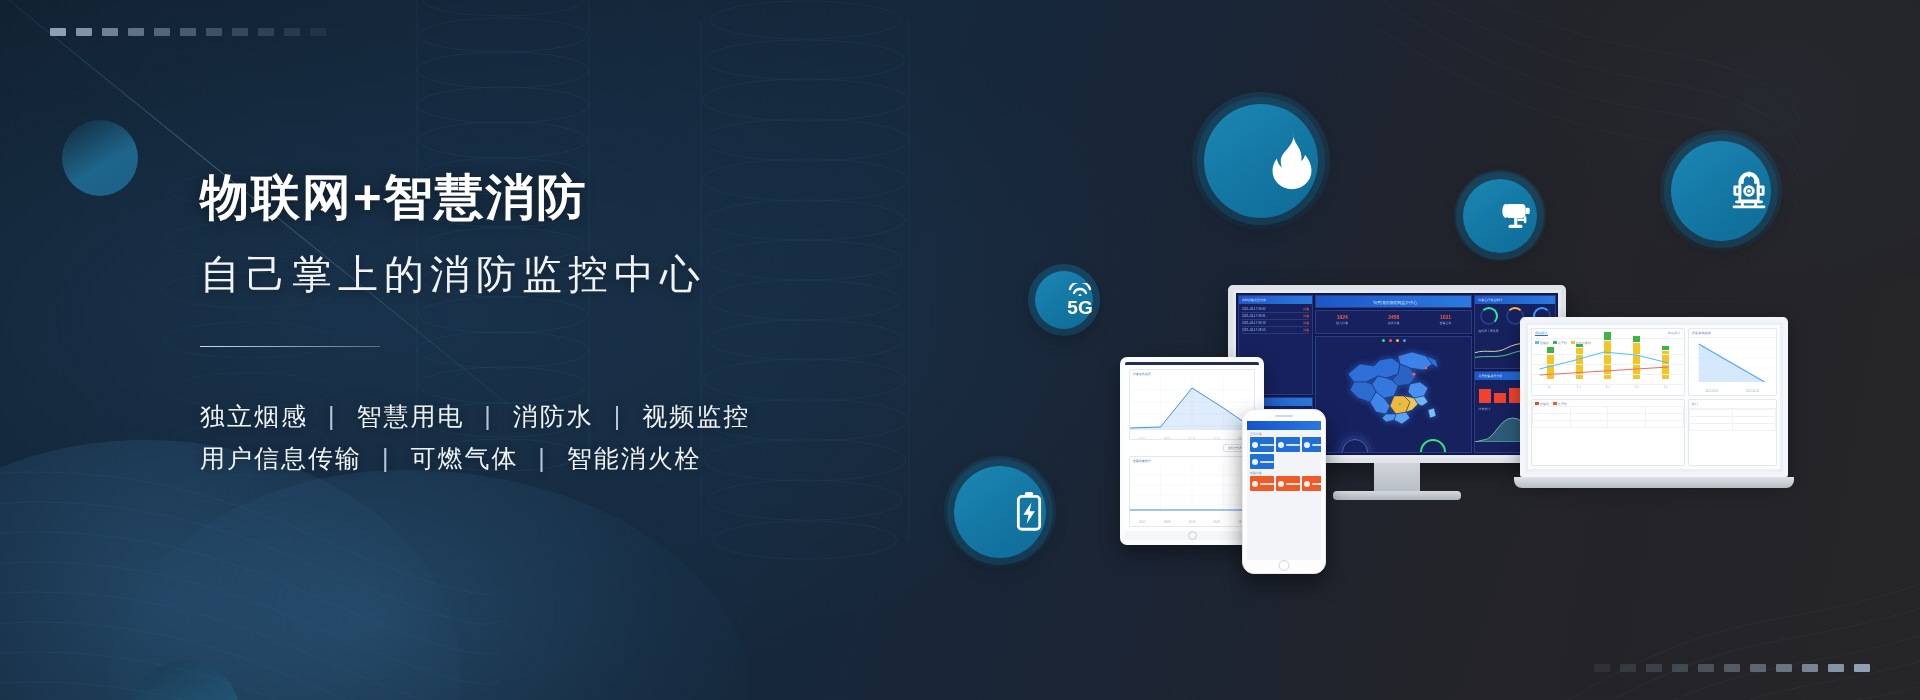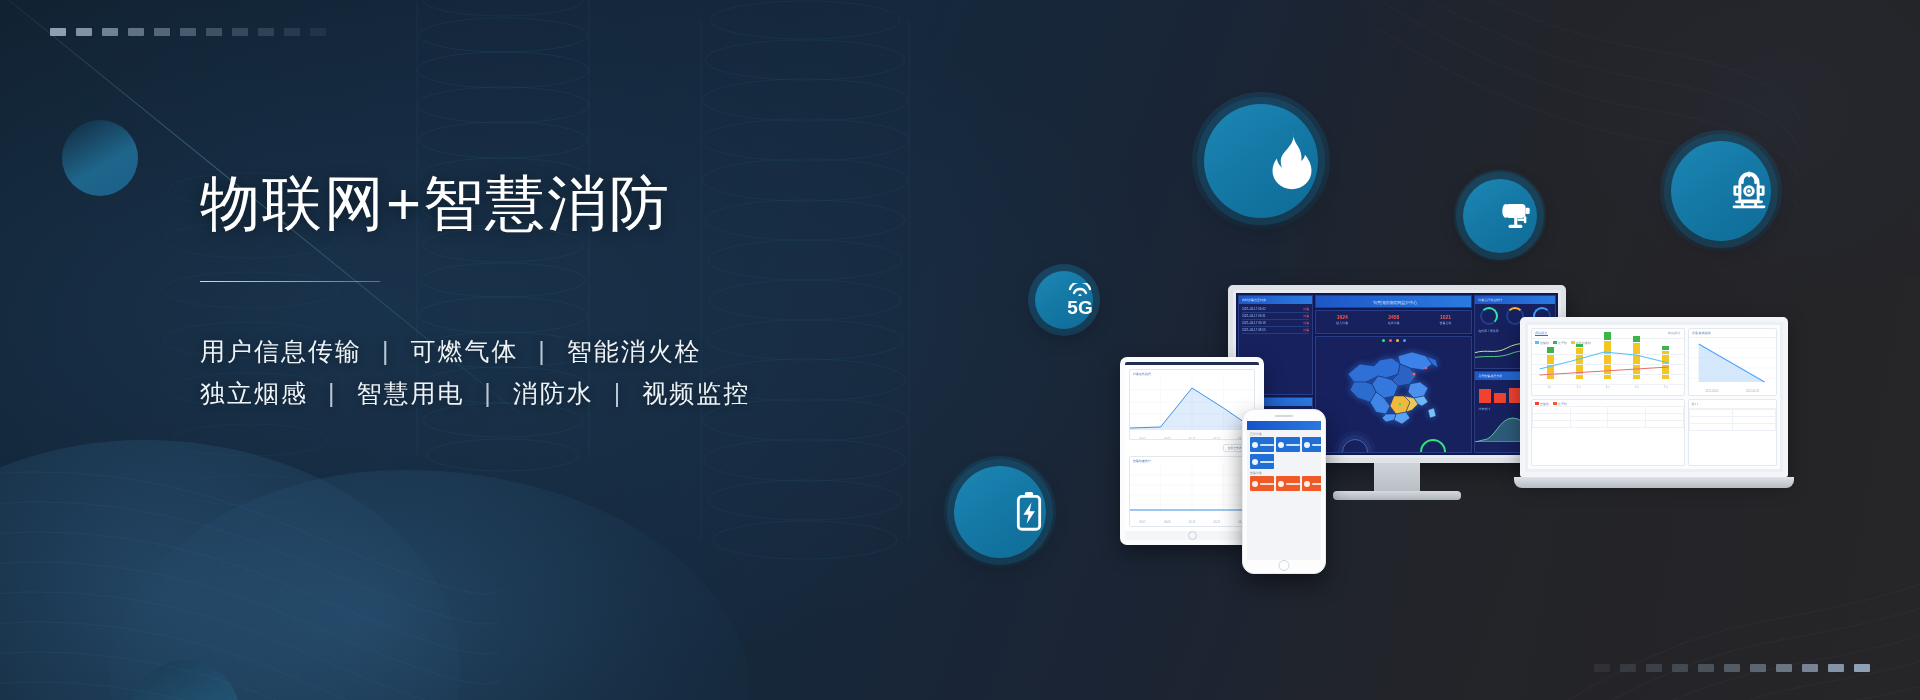--- a/index.html
+++ b/index.html
@@ -77,21 +77,21 @@
 
   
   .dashrow { position:absolute; display:flex; gap:10px; align-items:center; }
   .dashrow .dash { width:16px; height:8px; border-radius:1px; background:#93a6bb; }
   .dashrow-tl { left:50px; top:28px; }
   .dashrow-br { right:50px; bottom:28px; }
 
   
   .copy { position:absolute; left:200px; top:170px; width:760px; }
   .title {
-    font-size:60px; font-weight:400; color:#ffffff; letter-spacing:2px;
+    font-size:49px; font-weight:700; color:#ffffff; letter-spacing:2px;
     line-height:1.12; text-shadow:0 2px 14px rgba(0,0,0,.45);
     white-space:nowrap;
   }
   .subtitle {
     margin-top:22px;
     font-size:40px; font-weight:400; color:#f0f4f8; letter-spacing:6px;
     white-space:nowrap; text-shadow:0 2px 10px rgba(0,0,0,.4);
   }
   .divider {
     margin-top:44px; width:180px; height:1px;
@@ -372,37 +372,38 @@
       <span class="dash" style="opacity:.42"></span>
     <span class="dash" style="opacity:.50"></span>
       <span class="dash" style="opacity:.62"></span>
     <span class="dash" style="opacity:.74"></span>
       <span class="dash" style="opacity:.86"></span>
     <span class="dash" style="opacity:.95"></span>
   </div>
 
   <div class="copy">
     <div class="title">物联网+智慧消防</div>
+    <div class="subtitle">自己掌上的消防监控中心</div>
     <div class="divider"></div>
     <div class="features">
-      <div class="feature-line">
-        <span>用户信息传输</span>
-        <span class="sep">|</span>
-        <span>可燃气体</span>
-        <span class="sep">|</span>
-        <span>智能消火栓</span>
-      </div>
       <div class="feature-line">
         <span>独立烟感</span>
         <span class="sep">|</span>
         <span>智慧用电</span>
         <span class="sep">|</span>
         <span>消防水</span>
         <span class="sep">|</span>
         <span>视频监控</span>
+      </div>
+      <div class="feature-line">
+        <span>用户信息传输</span>
+        <span class="sep">|</span>
+        <span>可燃气体</span>
+        <span class="sep">|</span>
+        <span>智能消火栓</span>
       </div>
     </div>
   </div>
 
   <div class="badge badge-flame">
     <div class="halo"></div>
     <div class="disc">
       <svg width="52" height="58" viewBox="0 0 24 26">
         <path fill="#ffffff" d="M12.6 0c.5 3.1-.9 5.3-2.6 7.2-1.5 1.7-3.2 3.3-3.2 6.1 0 1 .2 1.9.6 2.7-.9-.6-1.6-1.5-2-2.6-.2-.5-.3-1-.4-1.6C3.8 13.3 3 15.4 3 17.5 3 22.2 7 26 12 26s9-3.8 9-8.5c0-2.9-1.3-5.3-3-7.4-.2 1.2-.8 2.2-1.7 2.9.4-2.5-.3-4.8-1.6-6.8C13.6 4.4 12.5 2.6 12.6 0z"></path>
         <path fill="#1579a6" d="M12.2 13.5c.3 1.6-.5 2.7-1.3 3.7-.7.9-1.4 1.7-1.4 2.9 0 1.9 1.6 3.4 3.5 3.4s3.5-1.5 3.5-3.4c0-1.3-.6-2.4-1.4-3.4-.1.6-.4 1.1-.9 1.4.3-1.3-.2-2.5-.9-3.5-.4-.5-1.1-1.1-1.1-1.1z" opacity="0"></path>

